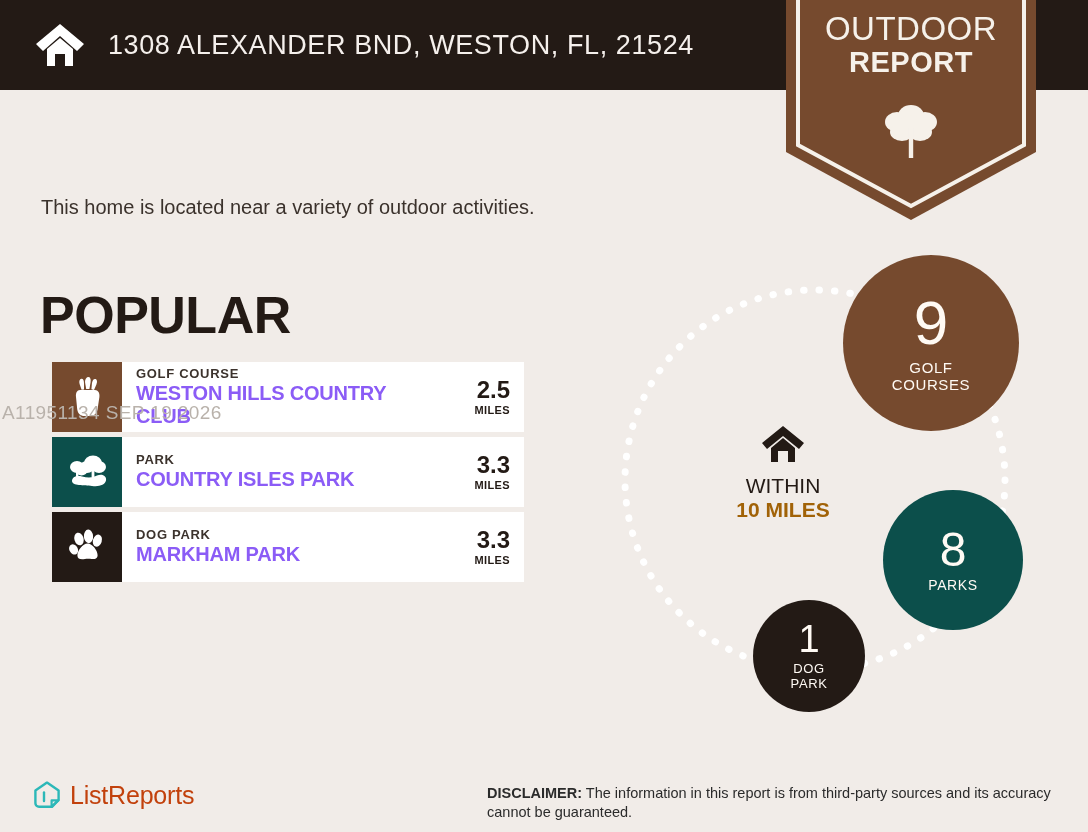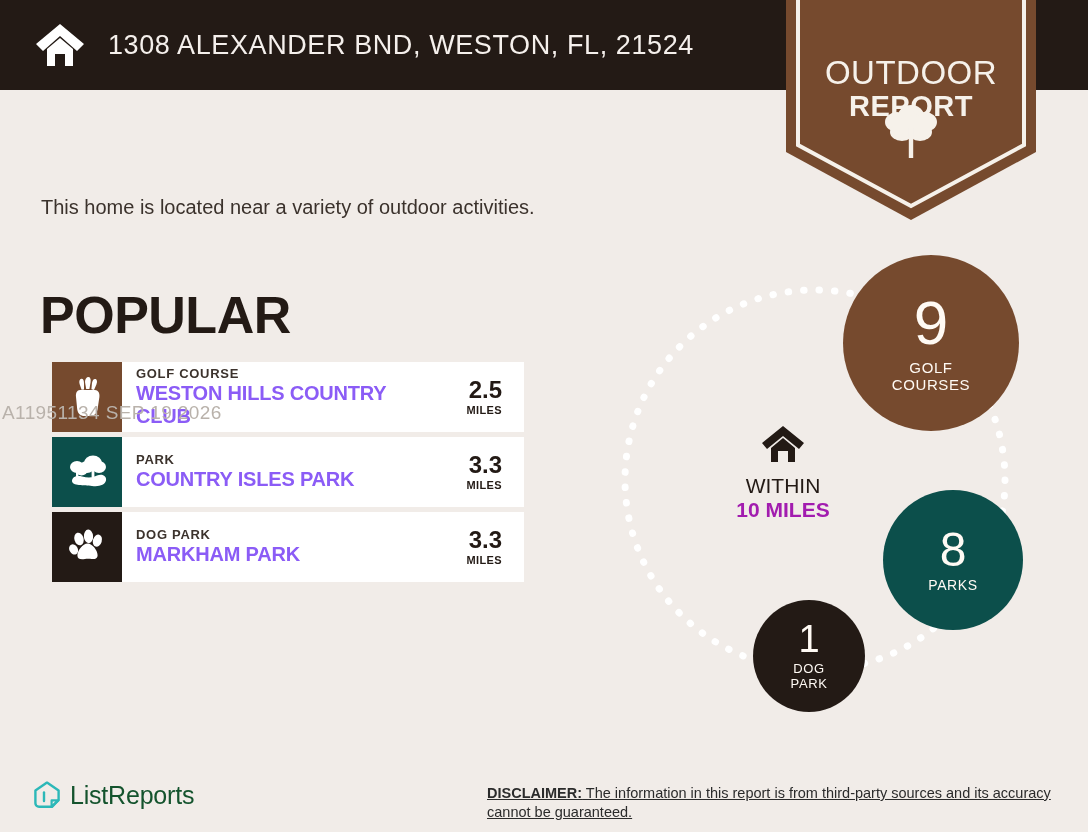--- a/index.html
+++ b/index.html
@@ -27,21 +27,21 @@
     white-space:nowrap;
   }
 
   
   .badge{
     position:absolute;left:786px;top:-8px;width:250px;height:228px;
   }
   .badge svg{display:block;}
   .badge-text{
     position:absolute;left:0;top:20px;width:250px;text-align:center;
-    color:#f6f1ea;line-height:1.0;pointer-events:none;margin-top:44px;
+    color:#f6f1ea;line-height:1.0;pointer-events:none;
   }
   .badge-l1{font-size:33px;letter-spacing:.5px;}
   .badge-l2{font-size:29px;font-weight:bold;letter-spacing:.5px;margin-top:3px;}
 
   
   .headline{
     position:absolute;left:40px;top:125px;
     font-size:49px;font-weight:bold;letter-spacing:-0.5px;color:#231a15;
     margin:0;
   }
@@ -72,21 +72,21 @@
   .row-cat{
     font-size:13px;font-weight:bold;letter-spacing:.7px;color:#3c332d;
     line-height:1.1;
   }
   .row-name{
     font-size:20px;font-weight:bold;letter-spacing:-.2px;color:#8b5cf6;
     line-height:1.12;margin-top:1px;
   }
   .row-dist{
     flex:0 0 auto;width:92px;display:flex;flex-direction:column;
-    align-items:flex-end;justify-content:center;padding-right:22px;
+    align-items:flex-end;justify-content:center;padding-right:14px;
   }
   .dist-num{font-size:24px;font-weight:bold;color:#231a15;line-height:1;}
   .dist-unit{font-size:11px;font-weight:bold;letter-spacing:.4px;color:#231a15;margin-top:2px;}
 
   
   .diagram{position:absolute;left:580px;top:240px;width:470px;height:490px;}
   .dots-ring{position:absolute;left:0;top:0;}
 
   .circle{
     position:absolute;border-radius:50%;
@@ -103,29 +103,29 @@
   .c-dog .c-num{font-size:38px;margin-bottom:4px;}
   .c-lbl{font-size:15px;letter-spacing:.6px;line-height:1.12;}
   .c-parks .c-lbl{font-size:14px;}
   .c-dog .c-lbl{font-size:13px;}
 
   .center-block{
     position:absolute;left:128px;top:185px;width:150px;text-align:center;
   }
   .center-block .house{margin:0 auto;display:block;}
   .center-l1{font-size:21px;color:#231a15;margin-top:7px;line-height:1.12;}
-  .center-l2{font-size:21px;font-weight:bold;color:#a21caf;line-height:1.12;}
+  .center-l2{font-size:21px;font-weight:bold;color:#a16207;line-height:1.12;}
 
   
   .footer-logo{position:absolute;left:32px;top:780px;display:flex;align-items:center;}
   .footer-logo-mark{width:30px;height:30px;margin-right:8px;}
-  .footer-logo-text{font-size:25px;color:#14532d;letter-spacing:-.2px;}
+  .footer-logo-text{font-size:25px;color:#c2410c;letter-spacing:-.2px;}
   .disclaimer{
     position:absolute;left:487px;top:784px;width:570px;
-    font-size:14.5px;line-height:1.32;color:#2b2b2b;text-decoration:underline;
+    font-size:14.5px;line-height:1.32;color:#2b2b2b;
   }
   .disclaimer b{font-weight:bold;}
 
   
   .watermark{
     position:absolute;left:2px;top:402px;
     font-size:19px;color:#b9b2ab;letter-spacing:.4px;
     pointer-events:none;
   }
 </style>

